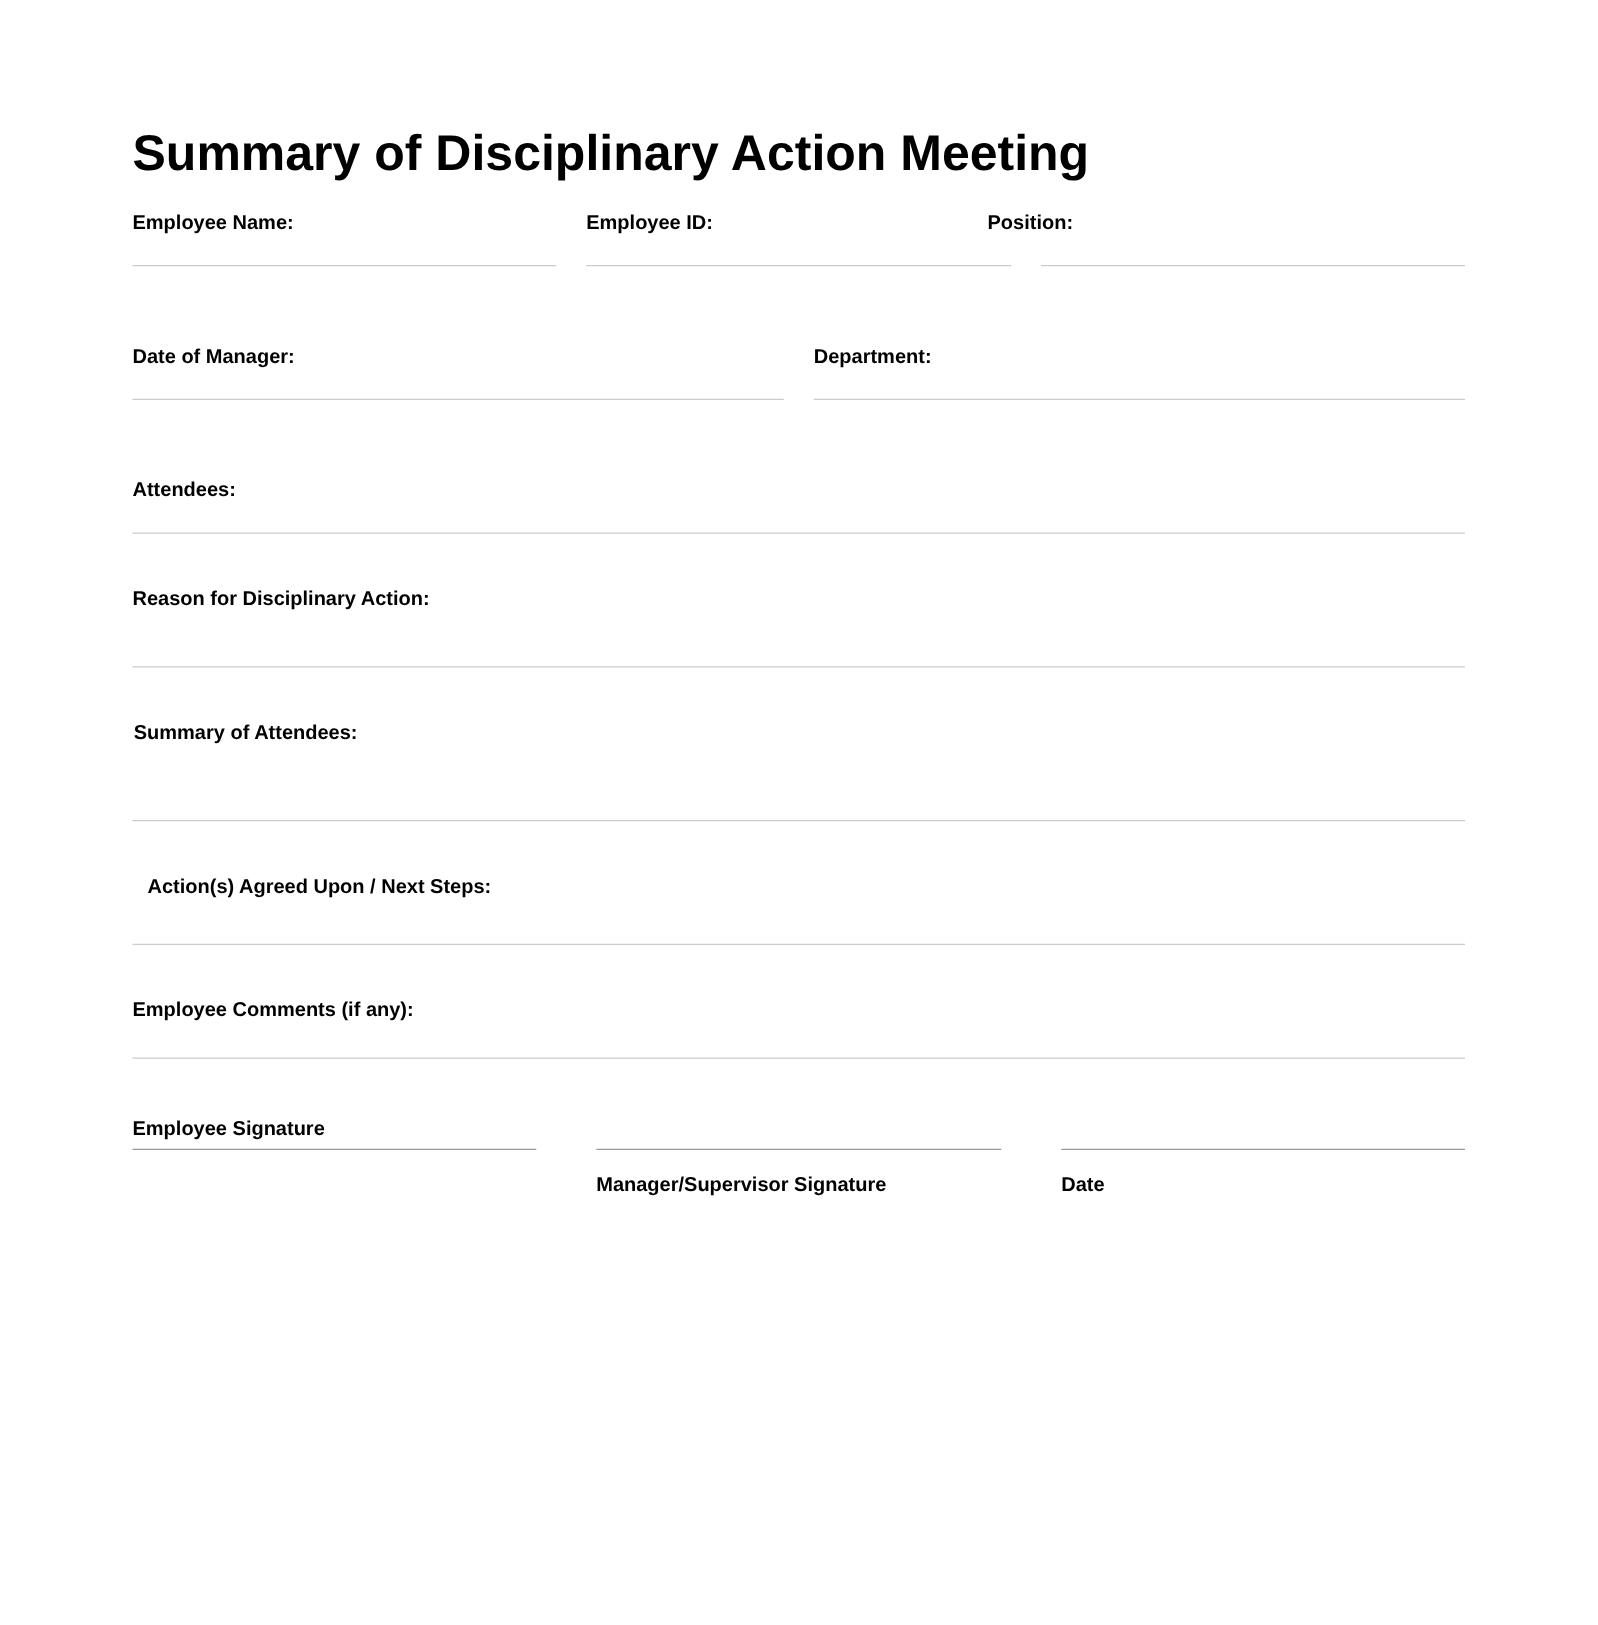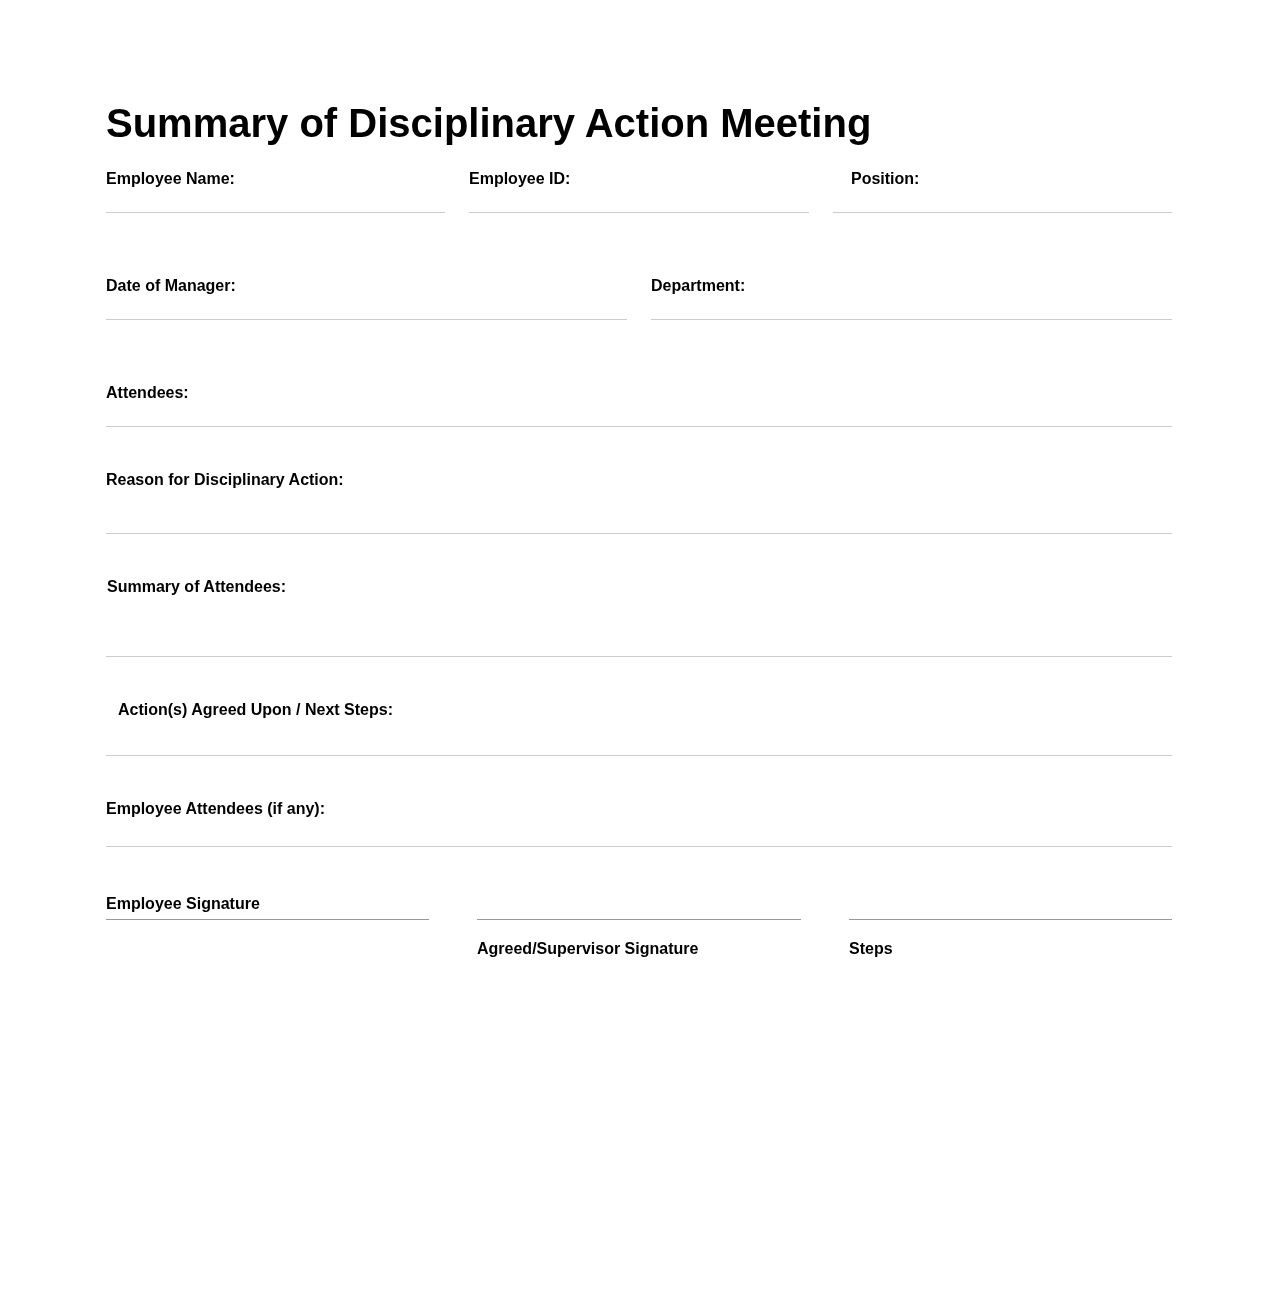--- a/index.html
+++ b/index.html
@@ -13,44 +13,44 @@
 <body>
 
 <h1 class="title">Summary of Disciplinary Action Meeting</h1>
 
 <div class="lbl" style="left:106px;top:157px">Employee Name:</div>
 <div class="line" style="left:106px;top:212px;width:339px"></div>
 
 <div class="lbl" style="left:469px;top:157px">Employee ID:</div>
 <div class="line" style="left:469px;top:212px;width:340px"></div>
 
-<div class="lbl" style="left:851px;top:157px">Position:</div>
+<div class="lbl" style="left:790px;top:157px">Position:</div>
 <div class="line" style="left:833px;top:212px;width:339px"></div>
 
 <div class="lbl" style="left:106px;top:264px">Date of Manager:</div>
 <div class="line" style="left:106px;top:319px;width:521px"></div>
 
 <div class="lbl" style="left:651px;top:264px">Department:</div>
 <div class="line" style="left:651px;top:319px;width:521px"></div>
 
 <div class="lbl" style="left:106px;top:371px">Attendees:</div>
 <div class="line" style="left:106px;top:426px;width:1066px"></div>
 
 <div class="lbl" style="left:106px;top:458px">Reason for Disciplinary Action:</div>
 <div class="line" style="left:106px;top:533px;width:1066px"></div>
 
 <div class="lbl" style="left:107px;top:565px">Summary of Attendees:</div>
 <div class="line" style="left:106px;top:656px;width:1066px"></div>
 
 <div class="lbl" style="left:118px;top:688px">Action(s) Agreed Upon / Next Steps:</div>
 <div class="line" style="left:106px;top:755px;width:1066px"></div>
 
-<div class="lbl" style="left:106px;top:787px">Employee Attendees (if any):</div>
+<div class="lbl" style="left:106px;top:787px">Employee Comments (if any):</div>
 <div class="line" style="left:106px;top:846px;width:1066px"></div>
 
 <div class="sig" style="left:106px;top:919px;width:323px"></div>
 <div class="lbl" style="left:106px;top:882px">Employee Signature</div>
 
 <div class="sig" style="left:477px;top:919px;width:324px"></div>
-<div class="lbl" style="left:477px;top:927px">Agreed/Supervisor Signature</div>
+<div class="lbl" style="left:477px;top:927px">Manager/Supervisor Signature</div>
 
 <div class="sig" style="left:849px;top:919px;width:323px"></div>
-<div class="lbl" style="left:849px;top:927px">Steps</div>
+<div class="lbl" style="left:849px;top:927px">Date</div>
 
 </body></html>

